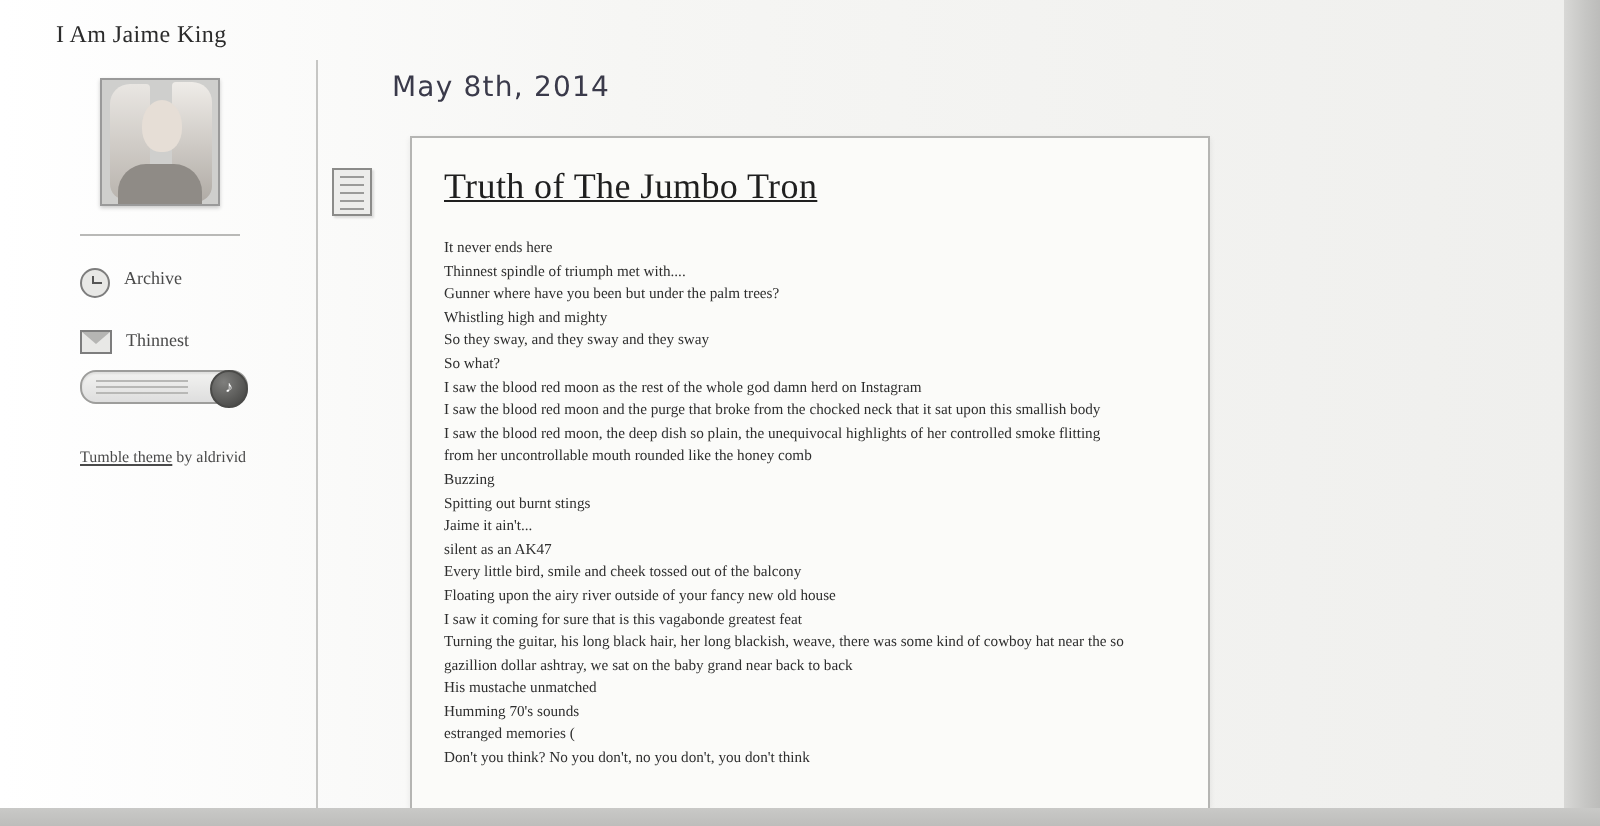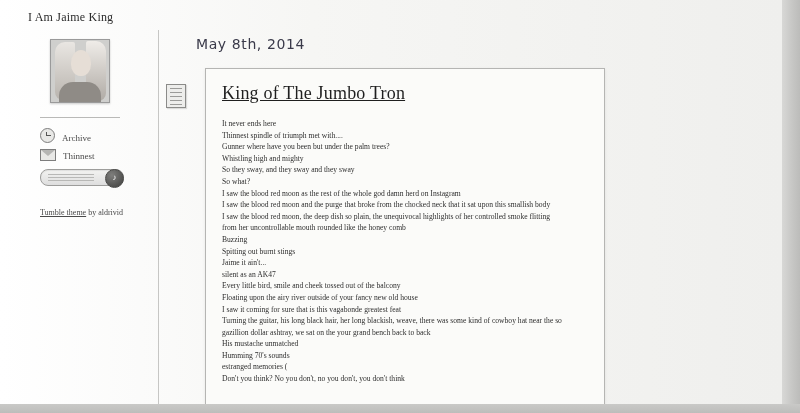--- a/index.html
+++ b/index.html
@@ -96,22 +96,22 @@
     border-radius: 14px 14px 0 0;
   }
   .divider {
     margin: 14px auto 10px 18px;
     width: 80px;
     height: 1px;
     background: #b9b9b7;
   }
   .nav-item {
     display: flex;
-    align-items: flex-end;
-    margin: 0 0 6px 18px;
+    align-items: flex-start;
+    margin: 16px 0 6px 18px;
     font-size: 9px;
     color: #4a4a4a;
     font-family: "Liberation Serif", serif;
     cursor: pointer;
   }
   .nav-item .label { margin-left: 7px; }
   .icon-clock {
     width: 13px; height: 13px;
     border: 1px solid #7d7d7d;
     border-radius: 50%;
@@ -295,41 +295,41 @@
 
   <div class="note-icon">
     <span></span>
       <span></span>
       <span></span>
       <span></span>
       <span></span>
   </div>
 
   <div class="post">
-    <div class="post-title">King of The Jumbo Tron</div>
+    <div class="post-title">Truth of The Jumbo Tron</div>
     <div class="post-body" id="post-body">
         <p>It never ends here</p>
         <p>Thinnest spindle of triumph met with....</p>
         <p>Gunner where have you been but under the palm trees?</p>
         <p>Whistling high and mighty</p>
         <p>So they sway, and they sway and they sway</p>
         <p>So what?</p>
         <p>I saw the blood red moon as the rest of the whole god damn herd on Instagram</p>
         <p>I saw the blood red moon and the purge that broke from the chocked neck that it sat upon this smallish body</p>
         <p>I saw the blood red moon, the deep dish so plain, the unequivocal highlights of her controlled smoke flitting</p>
         <p>from her uncontrollable mouth rounded like the honey comb</p>
         <p>Buzzing</p>
         <p>Spitting out burnt stings</p>
         <p>Jaime it ain't...</p>
         <p>silent as an AK47</p>
         <p>Every little bird, smile and cheek tossed out of the balcony</p>
         <p>Floating upon the airy river outside of your fancy new old house</p>
         <p>I saw it coming for sure that is this vagabonde greatest feat</p>
         <p>Turning the guitar, his long black hair, her long blackish, weave, there was some kind of cowboy hat near the so</p>
-        <p>gazillion dollar ashtray, we sat on the your grand bench back to back</p>
+        <p>gazillion dollar ashtray, we sat on the baby grand near back to back</p>
         <p>His mustache unmatched</p>
         <p>Humming 70's sounds</p>
         <p>estranged memories (</p>
         <p>Don't you think? No you don't, no you don't, you don't think</p>
       </div>
   </div>
 
 </div>
 
 <div class="paper-edge-right"></div>

